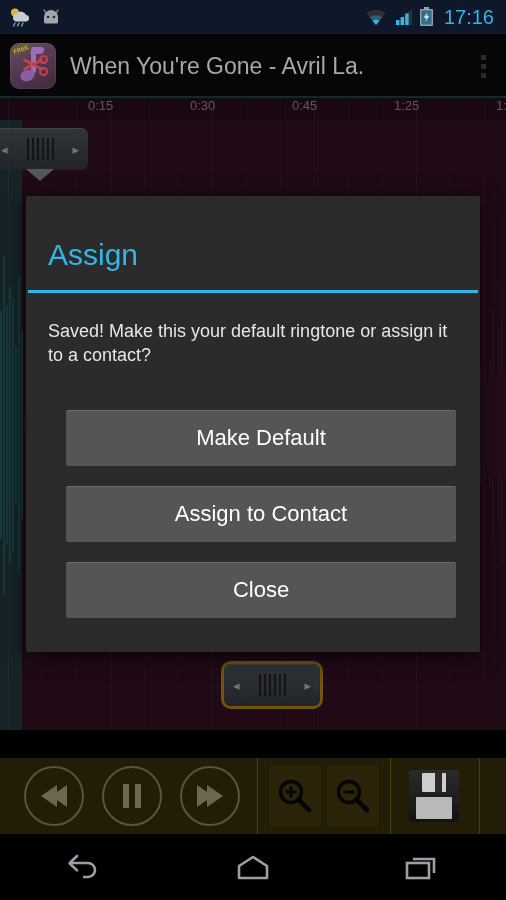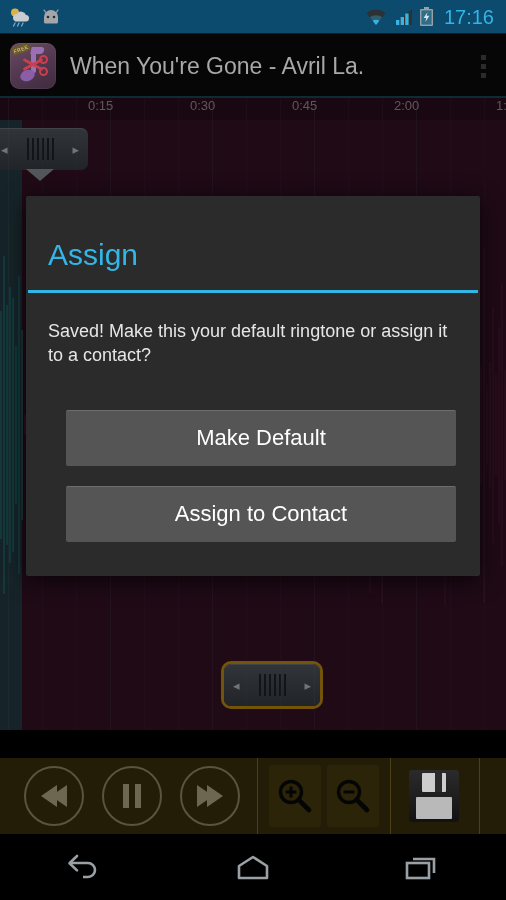--- a/index.html
+++ b/index.html
@@ -4,21 +4,21 @@
 <style>
   * { margin:0; padding:0; box-sizing:border-box; }
   html,body { width:506px; height:900px; background:#000; overflow:hidden; }
   body { font-family:"Liberation Sans", sans-serif; -webkit-font-smoothing:antialiased; }
 
   #screen { position:relative; width:506px; height:900px; background:#000; overflow:hidden; }
 
   
   #statusbar {
     position:absolute; left:0; top:0; width:506px; height:34px;
-    background:#0c4a6e; display:flex; align-items:center; padding:16px 8px;
+    background:#0f172a; display:flex; align-items:center; padding:16px 8px;
   }
   .sb-left { display:flex; align-items:center; gap:10px; }
   .sb-right { margin-left:auto; display:flex; align-items:center; gap:6px; padding-right:4px;}
   .sb-clock { color:#33b5e5; font-size:20px; letter-spacing:0px; margin-left:4px; }
   .sb-sep { width:100%; height:1px; background:#1b1b1b; position:absolute; bottom:0; left:0;}
 
   
   #actionbar {
     position:absolute; left:0; top:34px; width:506px; height:64px;
     background:#060606; display:flex; align-items:center; padding:0 10px;
@@ -388,21 +388,21 @@
         <div class="wavecol" style="left: 495px; top: 276.246px; height: 101.509px; background: rgb(77, 27, 51); opacity: 0.9;"></div>
         <div class="wavecol" style="left: 498px; top: 229.322px; height: 195.357px; background: rgb(77, 27, 51); opacity: 0.9;"></div>
         <div class="wavecol" style="left: 501px; top: 186.095px; height: 281.811px; background: rgb(77, 27, 51); opacity: 0.9;"></div>
         <div class="wavecol" style="left: 504px; top: 272.261px; height: 109.478px; background: rgb(77, 27, 51); opacity: 0.9;"></div>
       </div>
     <div id="selection" style="left:0px;width:22px;"></div>
     <div id="timeline">
         <span class="tick" style="left: 88px;">0:15</span>
         <span class="tick" style="left: 190px;">0:30</span>
         <span class="tick" style="left: 292px;">0:45</span>
-        <span class="tick" style="left: 394px;">2:00</span>
+        <span class="tick" style="left: 394px;">1:25</span>
         <span class="tick" style="left: 496px;">1:1</span>
       </div>
 
     <div class="marker" id="marker-left" style="left:-8px; top:30px;">
       <span class="arrow">◂</span>
       <span class="grip">
           <i></i>
           <i></i>
           <i></i>
           <i></i>
@@ -506,16 +506,17 @@
   </div>
 
   <div id="scrim"></div>
   <div id="dialog">
     <div id="dlg-title">Assign</div>
     <div id="dlg-divider"></div>
     <div id="dlg-message">Saved! Make this your default ringtone or assign it to a contact?</div>
     <div id="dlg-buttons">
       <button class="dlg-btn">Make Default</button>
       <button class="dlg-btn">Assign to Contact</button>
+      <button class="dlg-btn">Close</button>
     </div>
   </div>
 
 </div>
 
 </body></html>

